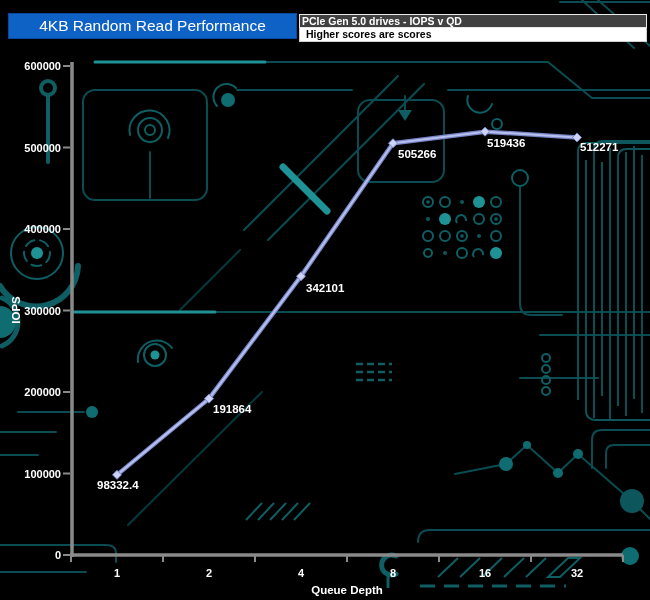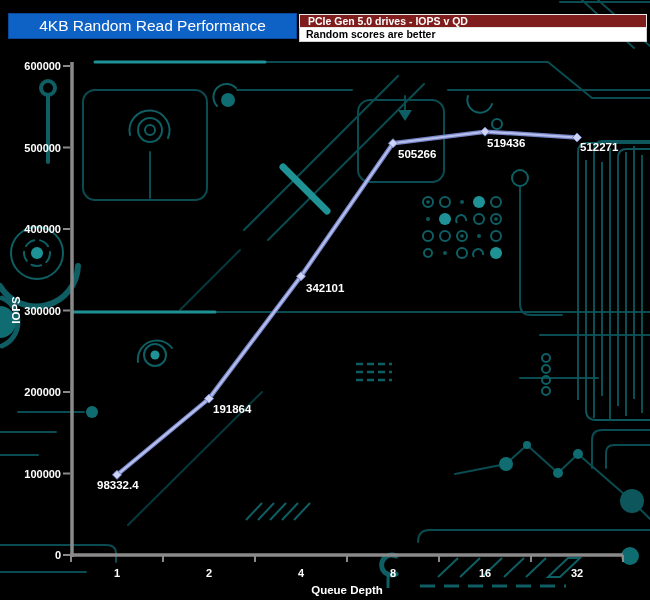--- a/index.html
+++ b/index.html
@@ -4,22 +4,22 @@
 <style>
   html,body{margin:0;padding:0;background:#000;}
   .stage{position:relative;width:650px;height:600px;background:#000;overflow:hidden;
          font-family:"Liberation Sans",sans-serif;}
   .stage svg{position:absolute;left:0;top:0;}
   
   .title-box{position:absolute;left:8px;top:13px;width:287px;height:24px;
              background:#0e61c5;border:1px solid #0a4a9c;color:#fff;
              font-size:15.5px;font-weight:normal;text-align:center;line-height:24px;}
   .info-box{position:absolute;left:299px;top:14px;width:348px;}
-  .info-top{background:#7f1d1d;border:1px solid #e9e9e9;color:#fff;
-            font-size:10.5px;font-weight:bold;height:12px;line-height:12px;padding:0 0 0 8px;}
+  .info-top{background:#404040;border:1px solid #e9e9e9;color:#fff;
+            font-size:10.5px;font-weight:bold;height:12px;line-height:12px;padding:0 0 0 2px;}
   .info-bottom{background:#ffffff;color:#000;font-size:10.5px;font-weight:bold;
                height:13px;line-height:13px;padding:0 0 0 6px;border:1px solid #cfcfcf;border-top:none;}
   
   text.tick{font-family:"Liberation Sans",sans-serif;font-size:11px;font-weight:bold;fill:#fff;}
   text.dlabel{font-family:"Liberation Sans",sans-serif;font-size:11.5px;font-weight:bold;fill:#fff;}
   text.axtitle{font-family:"Liberation Sans",sans-serif;font-size:11.5px;font-weight:bold;fill:#fff;}
 </style>
 </head>
 <body>
 
@@ -218,16 +218,16 @@
       </g>
     <g id="g-axtitles">
         <text x="347" y="594" text-anchor="middle" class="axtitle">Queue Depth</text>
         <text x="20" y="310" text-anchor="middle" class="axtitle" transform="rotate(-90 20 310)">IOPS</text>
       </g>
   </svg>
 
   <div class="title-box">4KB Random Read Performance</div>
   <div class="info-box">
     <div class="info-top">PCIe Gen 5.0 drives - IOPS v QD</div>
-    <div class="info-bottom">Random scores are better</div>
+    <div class="info-bottom">Higher scores are scores</div>
   </div>
 
 </div>
 
 </body></html>

